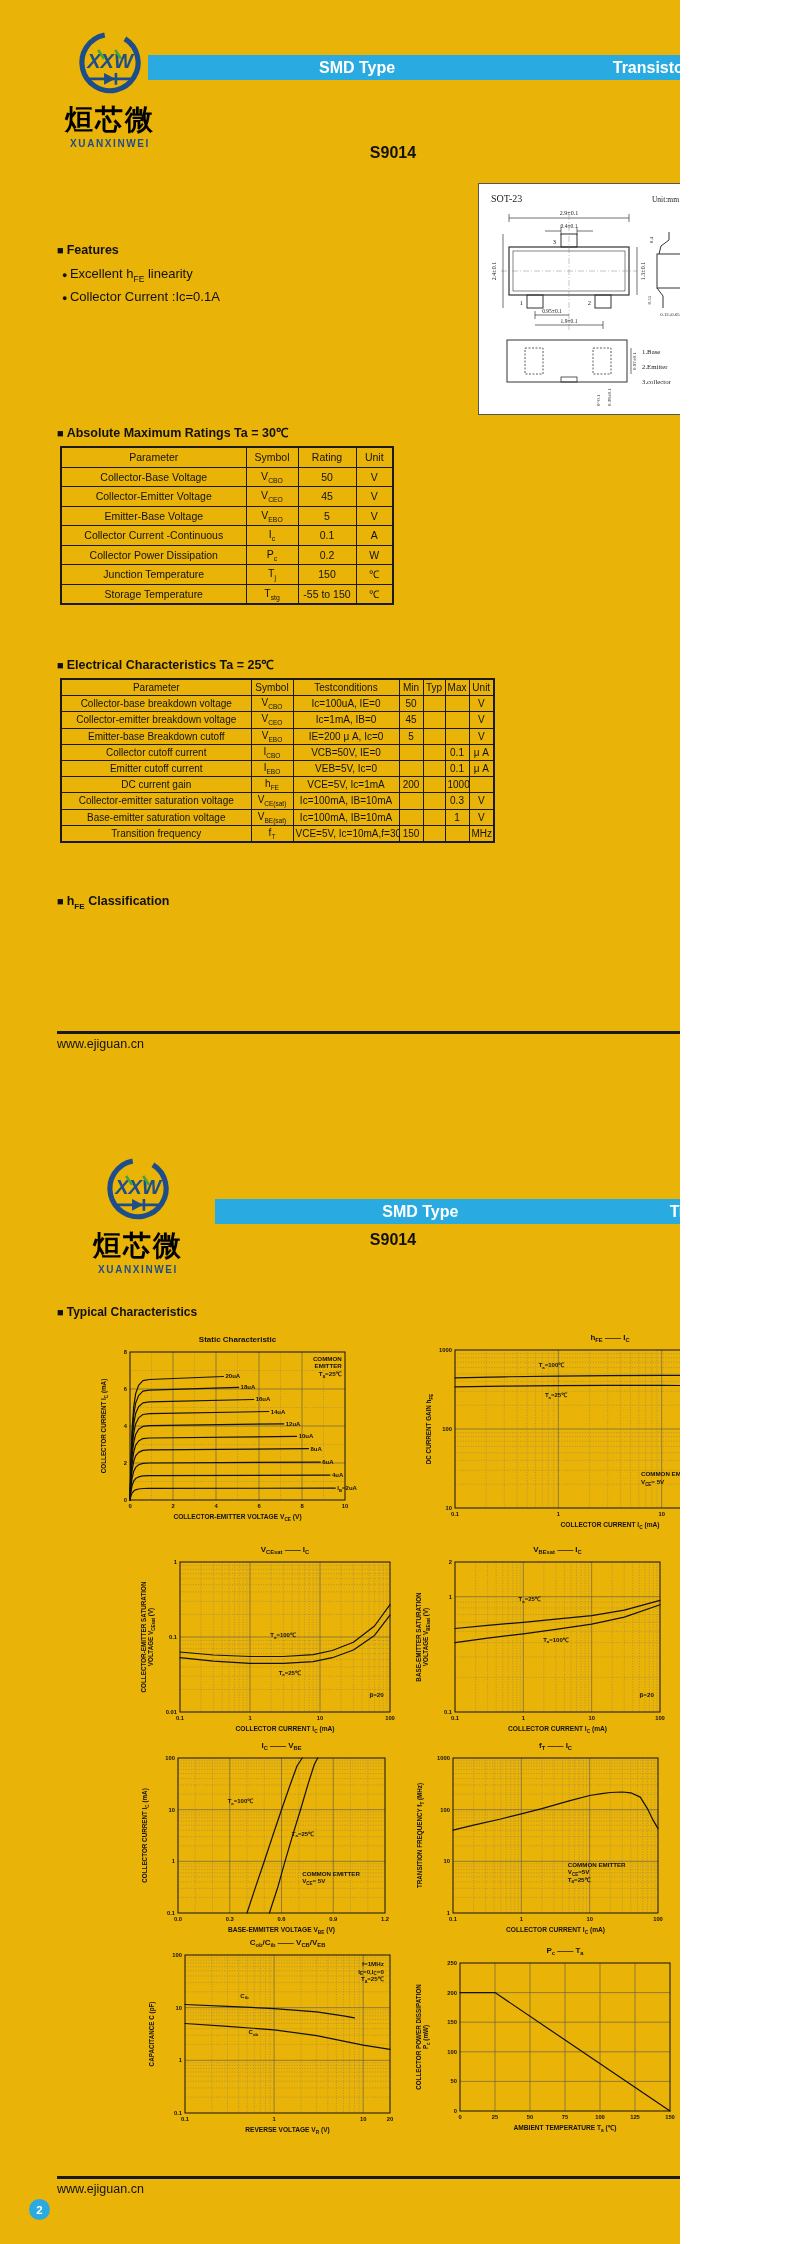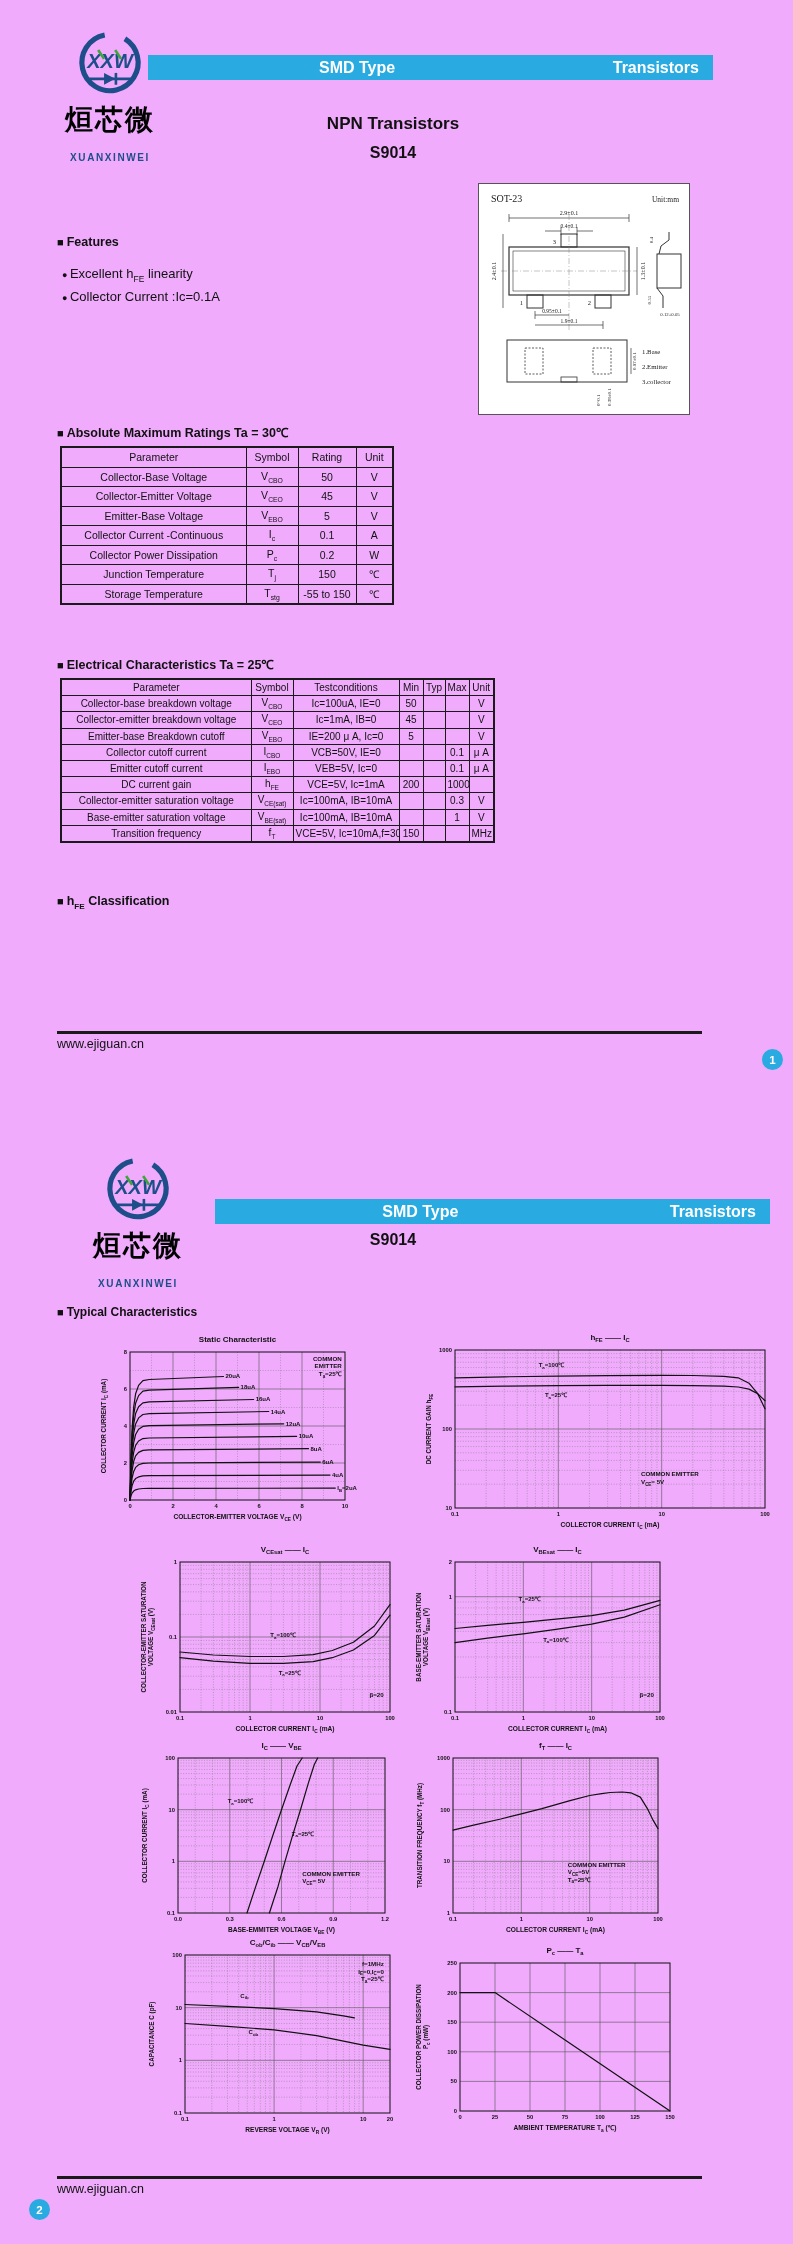--- a/index.html
+++ b/index.html
@@ -1,26 +1,26 @@
 <!DOCTYPE html>
 <html><head>
 <meta charset="utf-8">
 <style>
   html,body{margin:0;padding:0;background:#fff}
-  .sheet{position:relative;width:793px;height:2244px;background:#f0abfc;
+  .sheet{position:relative;width:680px;height:2244px;background:#eab308;
          font-family:"Liberation Sans",sans-serif;color:#111;overflow:hidden}
   .cyanbar{position:absolute;height:25px;background:#29abe2}
   .cyanbar .bl{position:absolute;left:37%;top:50%;transform:translate(-50%,-50%);
                color:#fff;font-weight:bold;font-size:16px;white-space:nowrap}
   .cyanbar .br{position:absolute;right:14px;top:50%;transform:translateY(-50%);
                color:#fff;font-weight:bold;font-size:16px;white-space:nowrap}
   .logo{position:absolute;width:108px;text-align:center}
   .logo svg{width:74px;height:74px;display:block;margin:0 auto}
   .logo-cn{font-size:28px;font-weight:bold;letter-spacing:2px;color:#000;line-height:1.15;white-space:nowrap}
-  .logo-en{font-size:10px;font-weight:bold;letter-spacing:1.6px;color:#1d4e89;margin-top:16px;white-space:nowrap}
+  .logo-en{font-size:10px;font-weight:bold;letter-spacing:1.6px;color:#1d4e89;margin-top:2px;white-space:nowrap}
   .h1{position:absolute;font-weight:bold;font-size:17px}
   .center-col{left:148px;width:490px;text-align:center}
   .sect{position:absolute;font-weight:bold;font-size:12.5px;white-space:nowrap}
   .sect::before{content:"■ ";font-size:11px}
   .feat-item{position:absolute;font-size:13px;white-space:nowrap}
   .feat-item::before{content:"●  ";font-size:9px}
   sub{font-size:0.65em}
   table.dt{position:absolute;border-collapse:collapse;border:2px solid #1a1a1a;table-layout:fixed}
   table.dt td{border:1px solid #1a1a1a;text-align:center;padding:1px 3px;overflow:hidden;white-space:nowrap}
   table.abs-t{font-size:10.5px}
@@ -55,24 +55,23 @@
       <line x1="58" y1="58" x2="58" y2="74" stroke="#1d4e89" stroke-width="3.5"></line>
     </svg>
     <div class="logo-cn">烜芯微</div>
     <div class="logo-en">XUANXINWEI</div>
   </div>
 
   <div class="cyanbar" style="left:148px;top:55px;width:565px">
     <span class="bl">SMD Type</span>
     <span class="br">Transistors</span>
   </div>
-  <div class="h1 center-col" style="top:114px">NPN Transistors</div>
   <div class="h1 center-col" style="top:144px;font-size:16px">S9014</div>
 
-  <div class="sect" style="left:57px;top:235px"><span>Features</span></div>
+  <div class="sect" style="left:57px;top:243px"><span>Features</span></div>
   <div class="feat-item" style="left:62px;top:266px"><span>Excellent h</span><sub>FE</sub><span> linearity</span></div>
   <div class="feat-item" style="left:62px;top:289px"><span>Collector Current :Ic=0.1A</span></div>
 
   <div class="pkgbox" style="left:478px;top:183px;width:210px;height:230px">
     <svg width="210" height="230" viewBox="0 0 210 230">
       <text x="12" y="18" font-size="10">SOT-23</text>
       <text x="200" y="18" font-size="7.5" text-anchor="end">Unit:mm</text>
 
       <line x1="30" y1="34" x2="150" y2="34" stroke="#333" stroke-width="0.7"></line>
       <line x1="30" y1="30" x2="30" y2="38" stroke="#333" stroke-width="0.7"></line>

